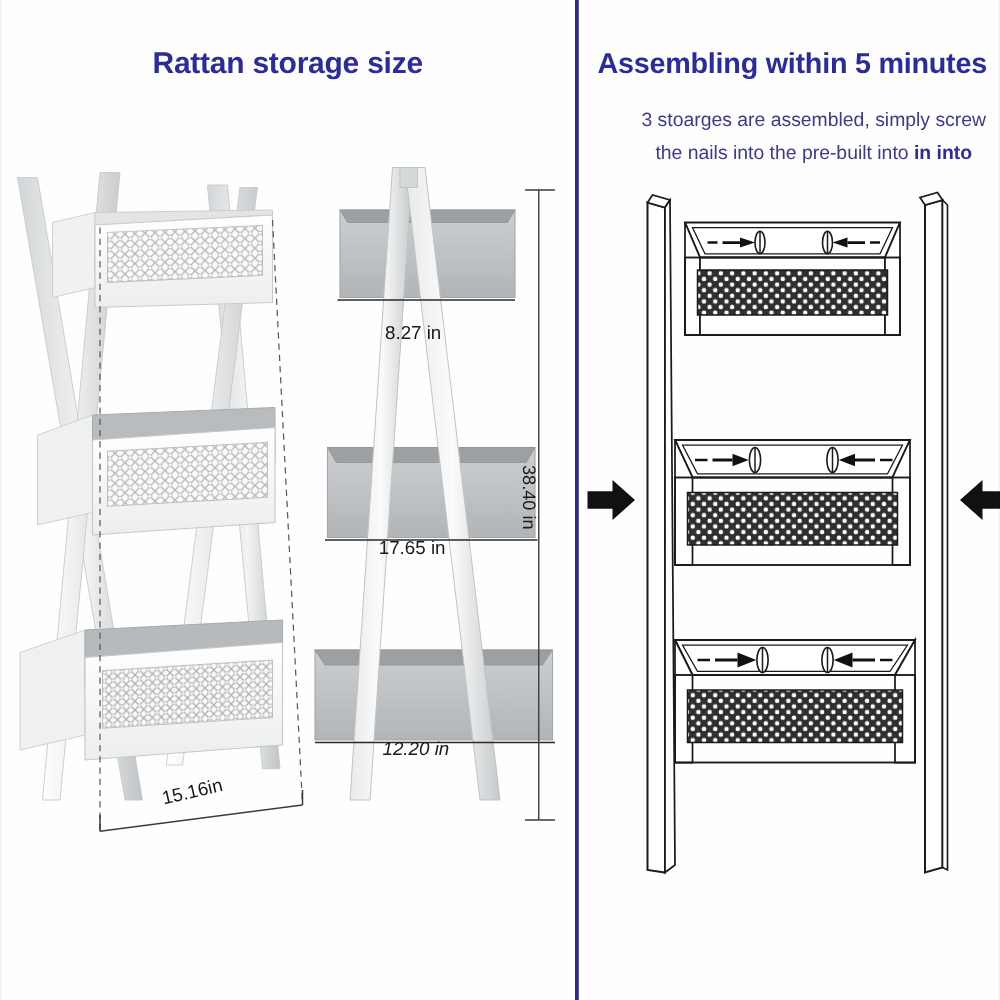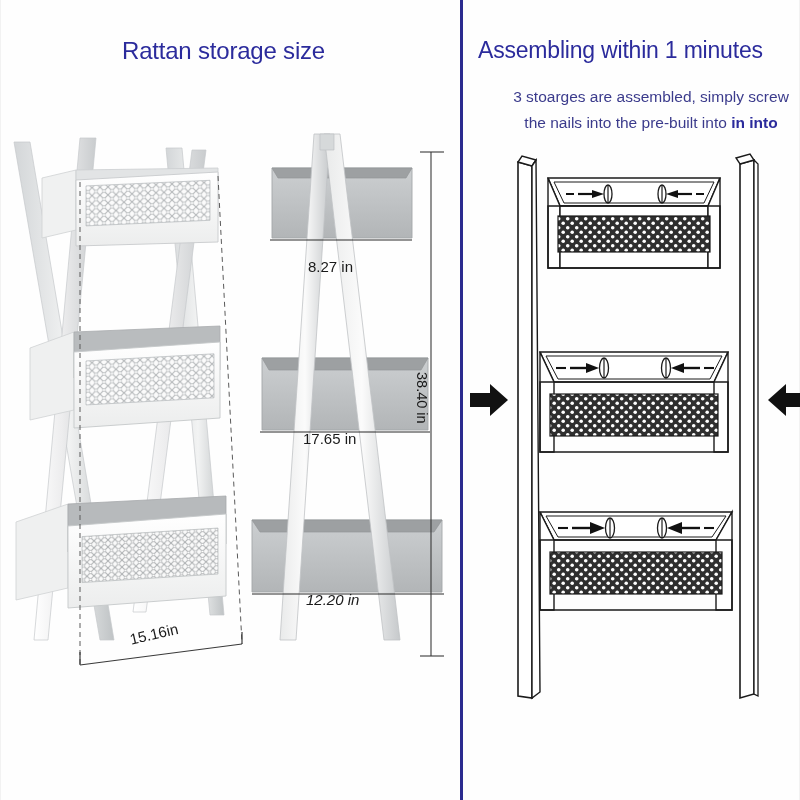--- a/index.html
+++ b/index.html
@@ -16,21 +16,21 @@
     position:absolute;left:460px;top:0;width:3px;height:800px;
     background:#2b2b8f;
   }
   .edge-left{position:absolute;left:0;top:0;width:1px;height:800px;background:#f2f2f2;}
   .edge-right{position:absolute;right:0;top:0;width:1px;height:800px;background:#f2f2f2;}
 
   
   .title{
     position:absolute;
     color:#2b2b9c;
-    font-weight:normal;
+    font-weight:bold;
     letter-spacing:-0.2px;
     white-space:nowrap;
   }
   #title-left{left:122px;top:37px;font-size:24px;}
   #title-right{left:478px;top:37px;font-size:23px;}
 
   .subtitle{
     position:absolute;left:486px;top:84px;width:330px;
     color:#3b3b8c;font-size:15.5px;line-height:26px;
     text-align:center;
@@ -182,21 +182,21 @@
   </svg>
 
   <div id="dim-depth" class="dim">8.27 in</div>
   <div id="dim-mid" class="dim">17.65 in</div>
   <div id="dim-width-bottom" class="dim">12.20 in</div>
   <div id="dim-height" class="dim">38.40 in</div>
   <div id="dim-front-width" class="dim">15.16in</div>
 
   <div class="divider"></div>
 
-  <div id="title-right" class="title">Assembling within 1 minutes</div>
+  <div id="title-right" class="title">Assembling within 5 minutes</div>
 
   <div class="subtitle">
     <span>3 stoarges are assembled, simply screw</span><br>
     <span>the nails into the pre-built into </span><span class="strong">in into</span>
   </div>
 
   <svg class="art" id="art-assembly" width="336" height="580" viewBox="0 0 336 580">
     <defs>
       <pattern id="meshDark" width="9" height="9" patternUnits="userSpaceOnUse">
         <rect width="9" height="9" fill="#2f2f2f"></rect>

